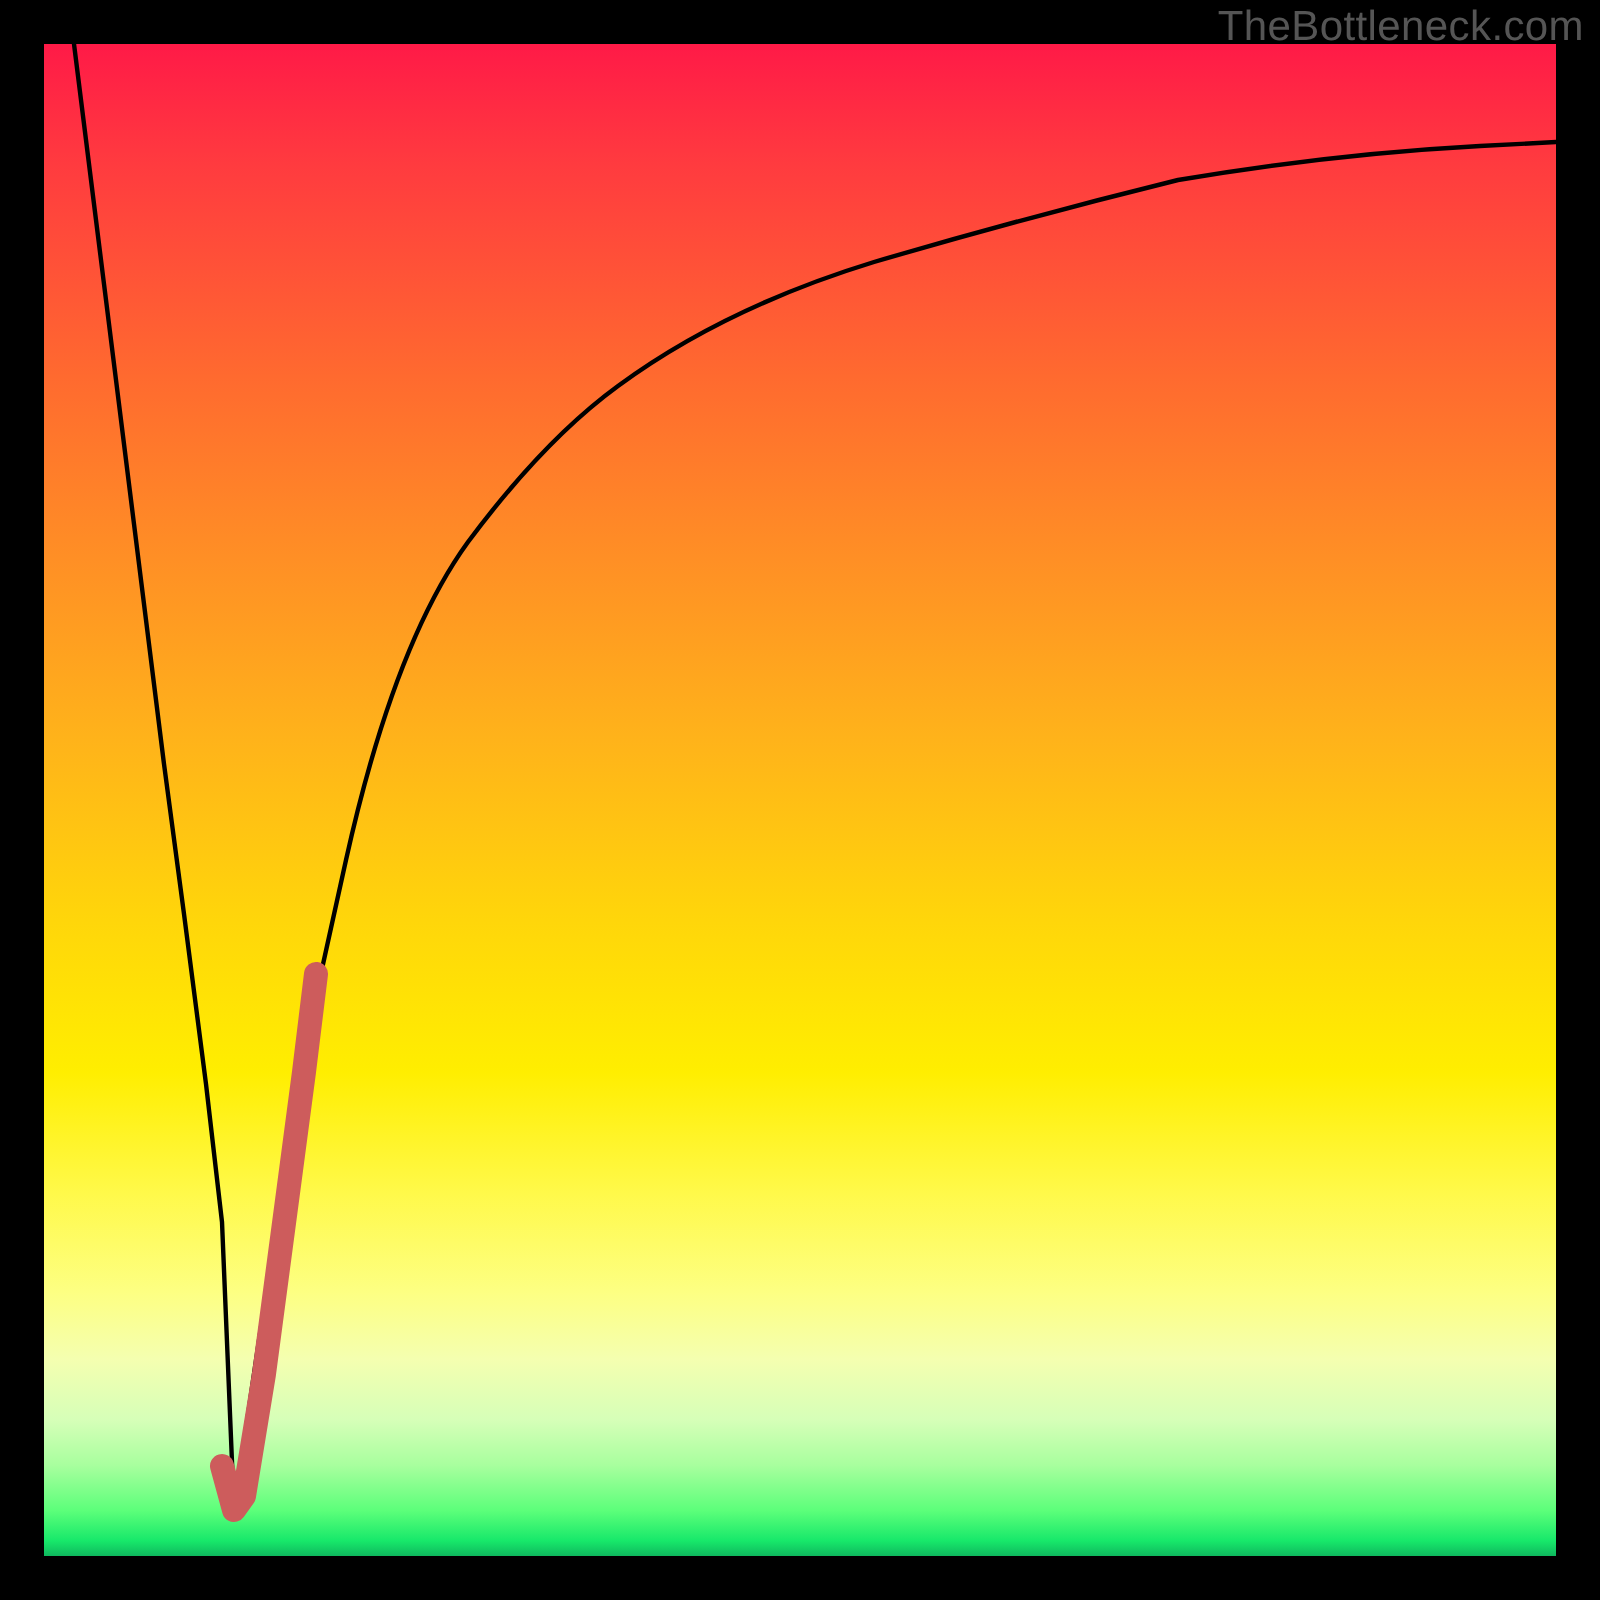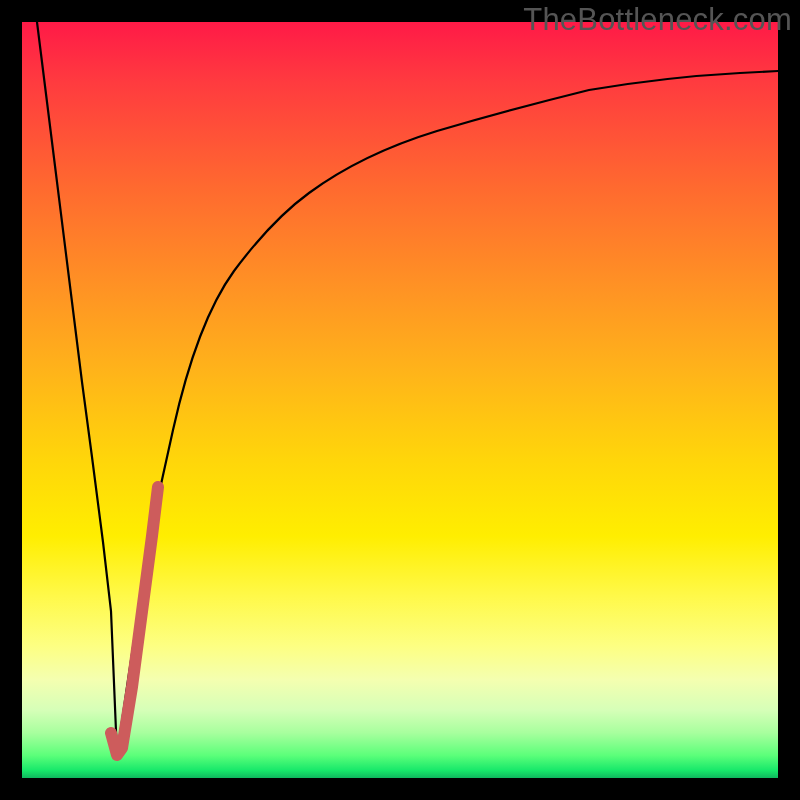--- a/index.html
+++ b/index.html
@@ -53,21 +53,21 @@
     position: absolute;
     inset: 0;
     width: 756px;
     height: 756px;
   }
   .watermark {
     position: absolute;
     top: 2px;
     right: 8px;
     color: #555;
-    font-size: 31px;
+    font-size: 21px;
     font-weight: 400;
     letter-spacing: 0.2px;
     user-select: none;
   }
 </style>
 </head>
 <body>
 
 <div class="frame">
 

